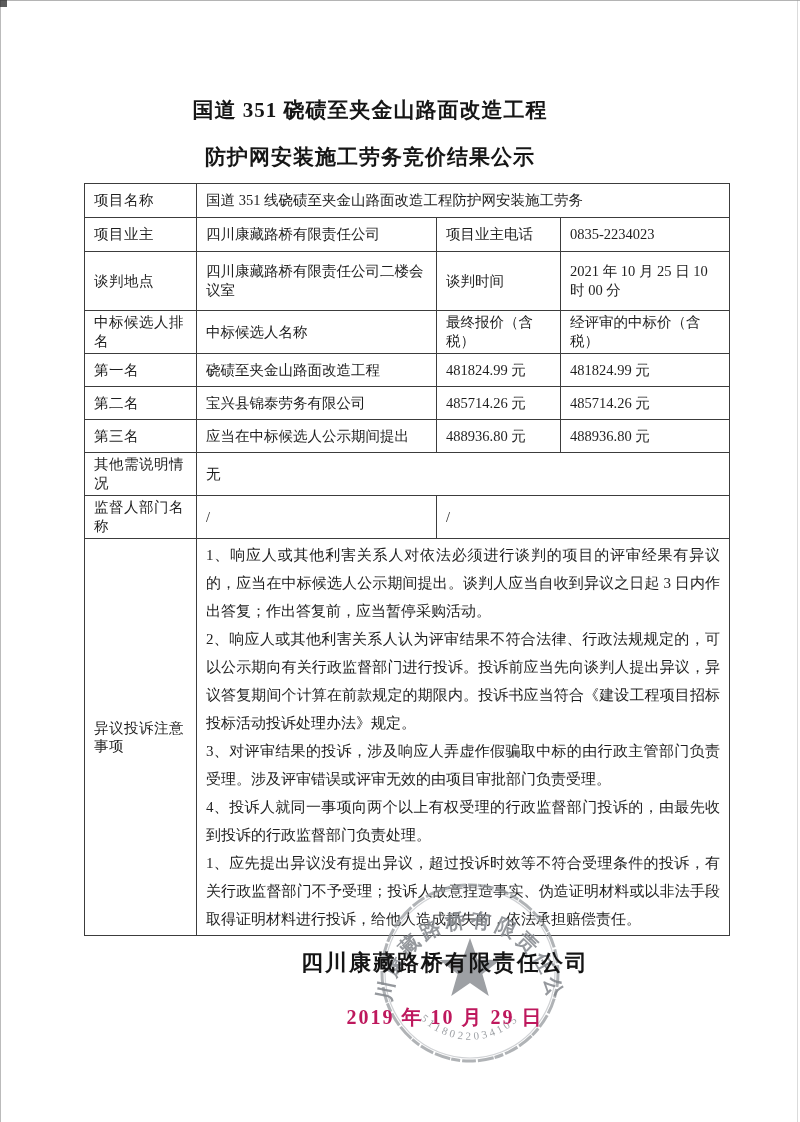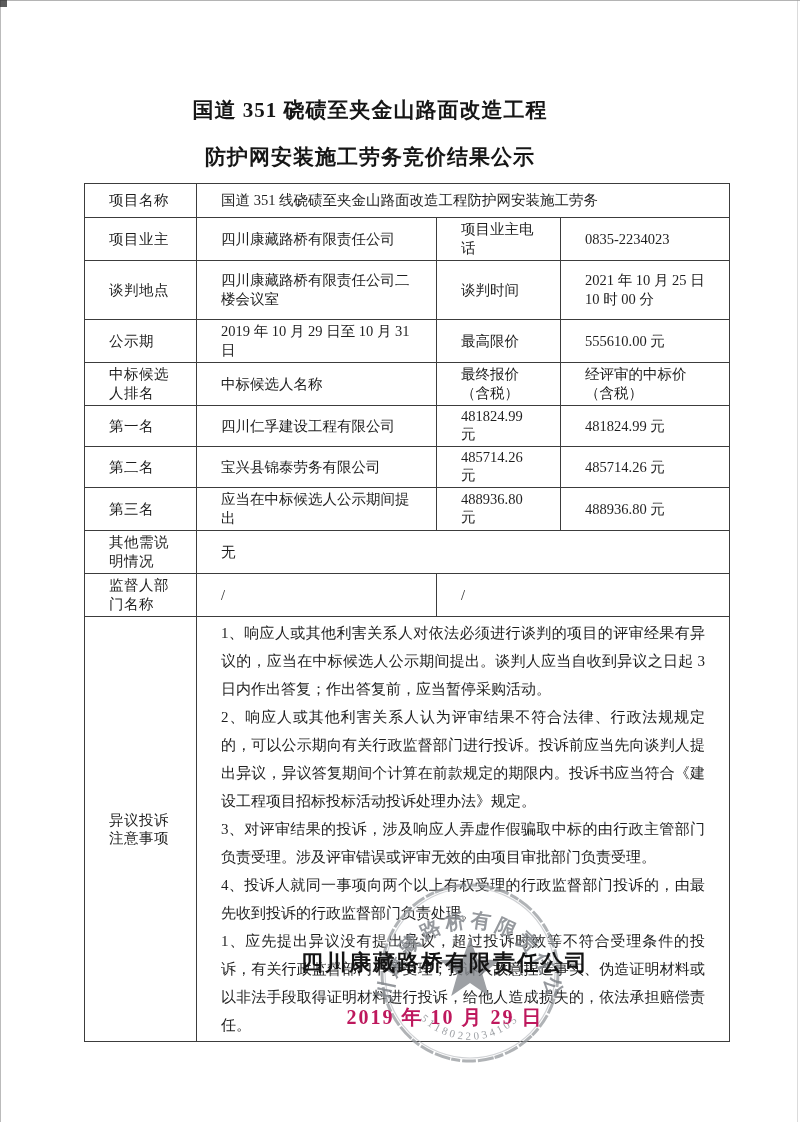--- a/index.html
+++ b/index.html
@@ -21,21 +21,21 @@
   .title.l1{top:96px;}
   .title.l2{top:143px;}
 
   table.doc{
     position:absolute;left:84px;top:183px;width:645px;
     border-collapse:collapse;table-layout:fixed;
     font-size:14.5px;color:#1e1e1e;
   }
   table.doc td{
     border:1.5px solid #3c3c3c;
-    padding:2px 24px;vertical-align:middle;
+    padding:2px 9px;vertical-align:middle;
     overflow:hidden;
   }
   td.lbl{letter-spacing:.5px;}
   td.notes-cell{vertical-align:top;padding:6px 9px;}
   td.notes-cell p{
     margin:0;font-size:15px;line-height:28px;text-align:justify;
   }
   td.notes-lbl{vertical-align:middle;line-height:18px;}
 
   .sig-block{
@@ -75,34 +75,28 @@
     <td>项目业主电话</td>
     <td>0835-2234023</td>
   </tr>
   <tr>
     <td class="lbl" style="height:54px">谈判地点</td>
     <td>四川康藏路桥有限责任公司二楼会议室</td>
     <td>谈判时间</td>
     <td>2021 年 10 月 25 日 10 时 00 分</td>
   </tr>
   <tr>
-    <td class="lbl" style="height:28px">公示期</td>
-    <td>2019 年 10 月 29 日至 10 月 31 日</td>
-    <td>最高限价</td>
-    <td>555610.00 元</td>
-  </tr>
-  <tr>
     <td class="lbl" style="height:28px">中标候选人排名</td>
     <td>中标候选人名称</td>
     <td>最终报价（含税）</td>
     <td>经评审的中标价（含税）</td>
   </tr>
   <tr>
     <td class="lbl" style="height:28px">第一名</td>
-    <td>四川仁孚建设工程有限公司</td>
+    <td>硗碛至夹金山路面改造工程</td>
     <td>481824.99 元</td>
     <td>481824.99 元</td>
   </tr>
   <tr>
     <td class="lbl" style="height:28px">第二名</td>
     <td>宝兴县锦泰劳务有限公司</td>
     <td>485714.26 元</td>
     <td>485714.26 元</td>
   </tr>
   <tr>

